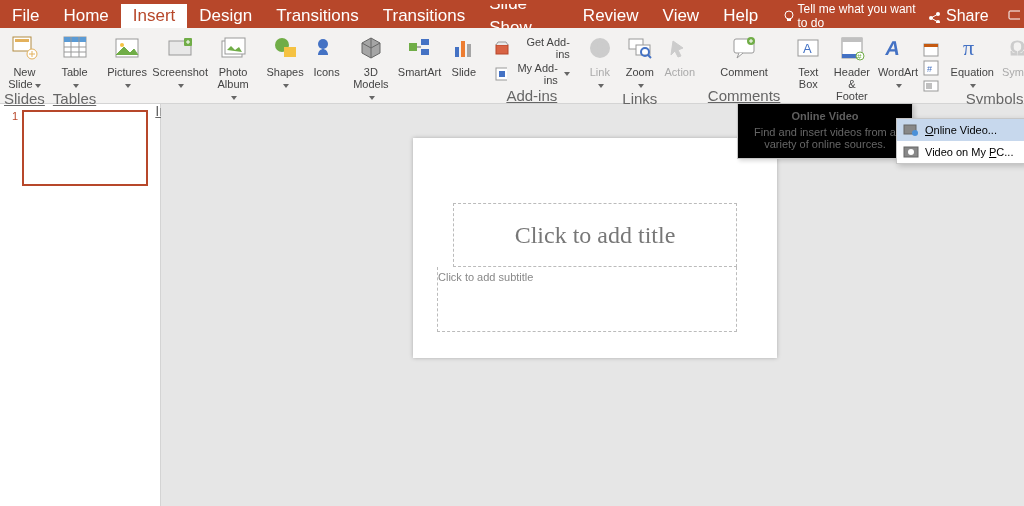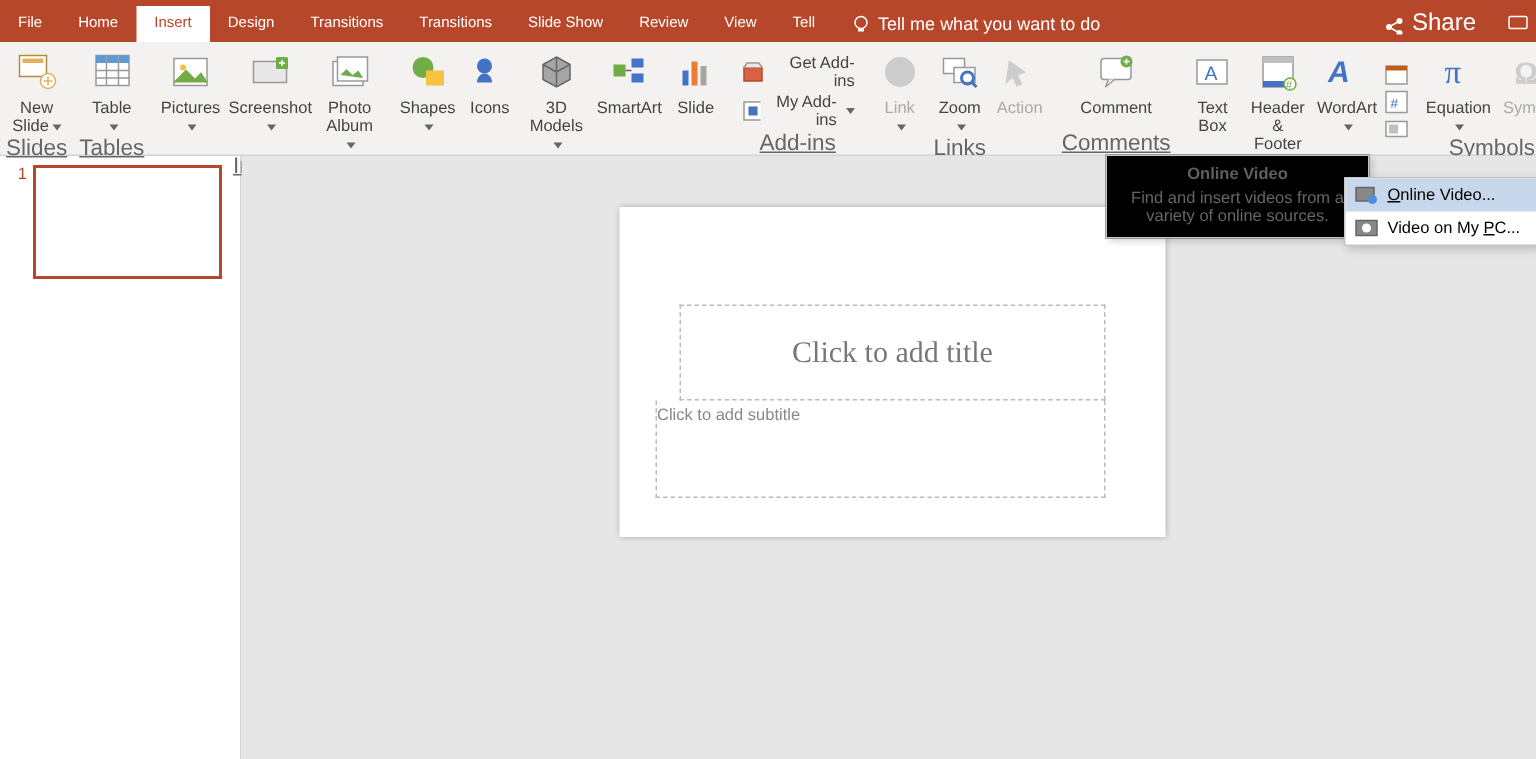--- a/index.html
+++ b/index.html
@@ -1,18 +1,18 @@
 <!DOCTYPE html>
 <html><head>
 <meta charset="utf-8">
 <style>
   body { margin: 0; font-family: "Segoe UI", sans-serif; font-size: 11px; background: #e6e6e6; overflow: hidden; width: 1024px; height: 506px; position: relative; }
   .titlebar { background: #b7472a; height: 4px; color: #fff; display: flex; align-items: center; justify-content: center; font-size: 12px; position: relative; }
   .menubar { background: #b7472a; display: flex; align-items: center; height: 24px; }
-  .menubar .tab { color: #fff; padding: 0 12px; line-height: 24px; cursor: pointer; font-size: 10px; }
+  .menubar .tab { color: #fff; padding: 0 12px; line-height: 24px; cursor: pointer; font-size: 17px; }
   .menubar .tab.active { background: #fff; color: #b7472a; }
   .menubar .tell { color: #fff; margin-left: 12px; display:flex; align-items:center; gap:4px; font-size:12px;}
   .menubar .share { margin-left:auto; color:#fff; padding:0 10px; display:flex; align-items:center; gap:4px; font-size:16px;}
   .ribbon { background: #f3f2f1; height: 75px; display: flex; border-bottom: 1px solid #d4d4d4; position: relative; }
   .group { display: flex; flex-direction: column; align-items: center; padding: 2px 4px 0 4px; }
   .group-row { display: flex; flex: 1; }
   .group-label { font-size: 15px; color: #666; text-align: center; height: 14px; line-height: 14px; text-decoration: underline; }
   .sep { width: 1px; background: #d9d9d9; margin: 4px 0 18px 0; }
   .btn { display: flex; flex-direction: column; align-items: center; padding: 2px 4px; cursor: pointer; min-width: 32px; }
   .btn .ico { width: 32px; height: 32px; display:flex; align-items:center; justify-content:center; }
@@ -28,41 +28,41 @@
   .video-menu .mi.hover { background:#c7d8ed; }
   .u { text-decoration: underline; }
   .workspace { display:flex; height: calc(506px - 4px - 24px - 75px); }
   .thumb-pane { width:160px; background:#fff; border-right:1px solid #d4d4d4; padding-top:6px;}
   .thumb-wrap { display:flex; }
   .thumb-num { width:18px; text-align:right; color:#b7472a; font-size:11px; padding-right:4px;}
   .thumb { width:122px; height:72px; background:#fff; border:2px solid #b7472a; margin-right:4px;}
   .canvas { flex:1; background:#e6e6e6; position:relative; }
   .slide { position:absolute; left:252px; top:34px; width:364px; height:220px; background:#fff; box-shadow:0 0 4px rgba(0,0,0,.25);}
   .ph { position:absolute; border:1px dashed #bbb; }
-  .ph.title-ph { left:40px; top:65px; right:40px; height:62px; text-align:center; color:#777; font-size:20px; font-family:"Segoe UI Light","Segoe UI"; display:flex; align-items:center; justify-content:center;}
+  .ph.title-ph { left:40px; top:65px; right:40px; height:62px; text-align:center; color:#777; font-size:24px; font-family:"Segoe UI Light","Segoe UI"; display:flex; align-items:center; justify-content:center;}
   .ph.sub-ph { left:24px; top:129px; right:40px; height:60px; text-align:left; color:#888; font-size:11px; padding-top:4px; border-top:none;}
   svg { display:block; }
   .stack-col { display:flex; flex-direction:column; justify-content:center; gap:2px; padding-top:2px;}
 </style>
 </head>
 <body>
 
 <div class="titlebar"></div>
 
 <div class="menubar">
   <div class="tab">File</div>
   <div class="tab">Home</div>
   <div class="tab active">Insert</div>
   <div class="tab">Design</div>
   <div class="tab">Transitions</div>
   <div class="tab">Transitions</div>
   <div class="tab">Slide Show</div>
   <div class="tab">Review</div>
   <div class="tab">View</div>
-  <div class="tab">Tell</div>
+  <div class="tab">Help</div>
   <div class="tell">
     <svg width="14" height="14">
         <circle cx="7" cy="6" r="4" fill="none" stroke="#fff" stroke-width="1"></circle>
         <rect x="5" y="10" width="4" height="2" fill="#fff"></rect>
       </svg>
     <span>Tell me what you want to do</span>
   </div>
   <div class="share">
     <svg width="14" height="14">
         <path d="M3 9 L10 5 M3 9 L10 13" stroke="#fff" stroke-width="1" fill="none"></path>

